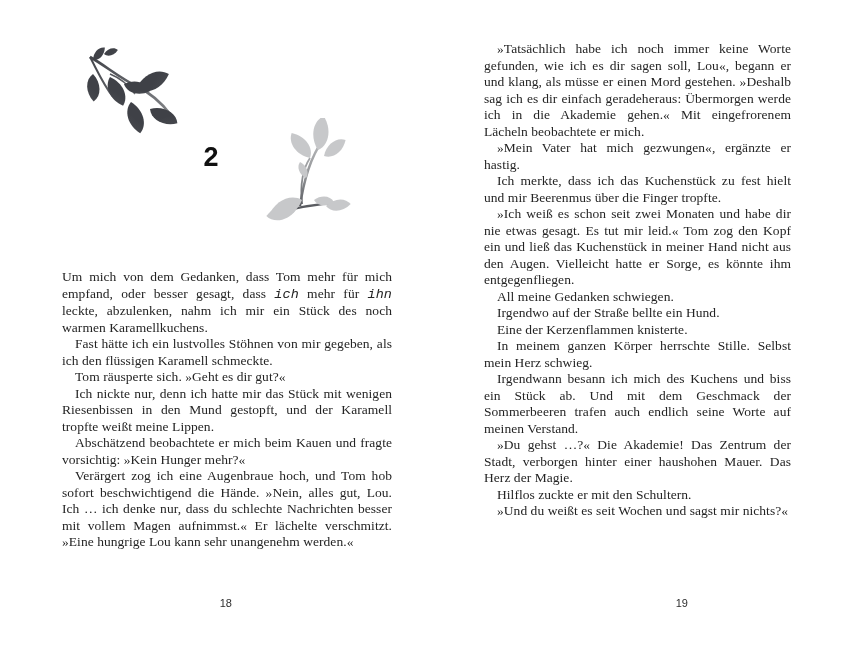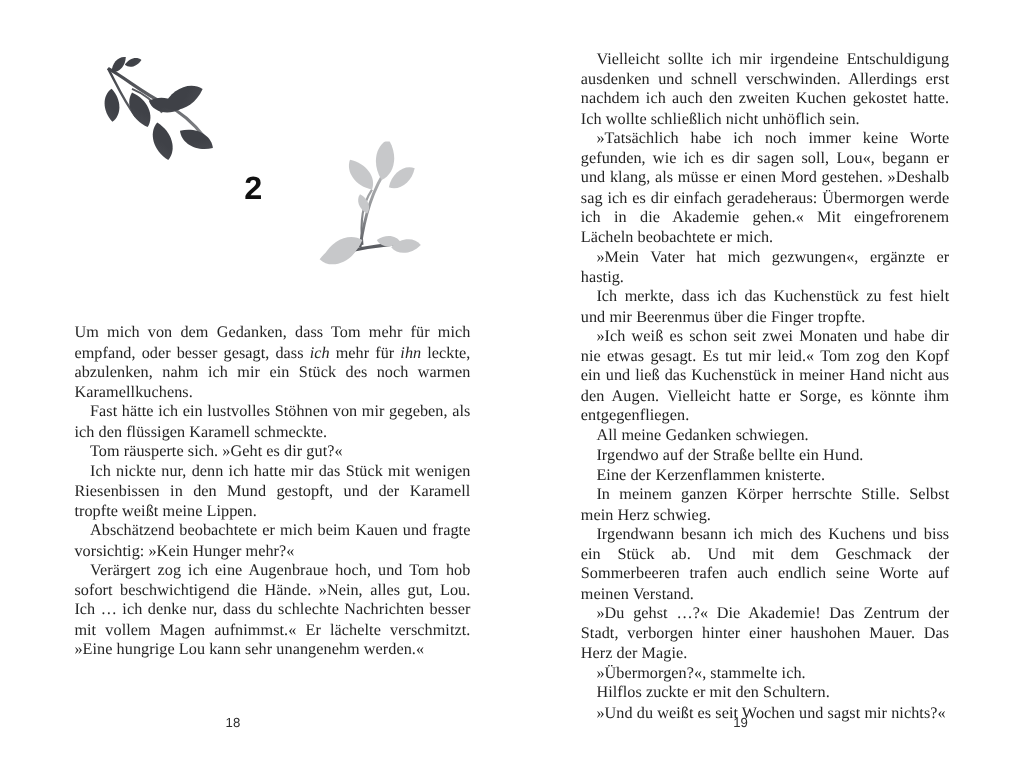--- a/index.html
+++ b/index.html
@@ -44,33 +44,33 @@
     margin: 0;
     font-size: 13.5px;
     line-height: 16.5px;
     text-align: justify;
     text-indent: 13px;
     letter-spacing: 0.05px;
     hyphens: auto;
     -webkit-hyphens: auto;
   }
   .para.noindent { text-indent: 0; }
-  .para em { font-style: italic; }
+  .para em { font-style: italic; font-family: Liberation Mono, monospace; }
   
   .page-number {
     position: absolute;
     top: 597px;
     width: 44px;
-    text-align: left;
+    text-align: right;
     font-family: "Liberation Sans", sans-serif;
     font-size: 11px;
     color: #2e2e2e;
   }
   .page-number.left  { left: 188px; }
-  .page-number.right { left: 611px; }
+  .page-number.right { left: 644px; }
 </style>
 </head>
 <body>
 
 <div class="spread">
 
   <section>
 
     <svg class="orn orn-a" viewBox="0 0 100 100">
       <defs>
@@ -128,32 +128,30 @@
       <p class="para">Ich nickte nur, denn ich hatte mir das Stück mit wenigen Riesenbissen in den Mund gestopft, und der Karamell tropfte weißt meine Lippen.</p>
       <p class="para">Abschätzend beobachtete er mich beim Kauen und fragte vorsichtig: »Kein Hunger mehr?«</p>
       <p class="para">Verärgert zog ich eine Augenbraue hoch, und Tom hob sofort beschwichtigend die Hände. »Nein, alles gut, Lou. Ich … ich denke nur, dass du schlechte Nachrichten besser mit vollem Magen aufnimmst.« Er lächelte verschmitzt. »Eine hungrige Lou kann sehr unangenehm werden.«</p>
     </div>
 
     <div class="page-number left">18</div>
   </section>
 
   <section>
     <div class="text-block right">
-      <p class="para">Vielleicht sollte ich mir irgendeine Entschuldigung ausdenken und schnell verschwinden. Allerdings erst nachdem ich auch den zweiten Kuchen gekostet hatte. Ich wollte schließlich nicht unhöflich sein.</p>
       <p class="para">»Tatsächlich habe ich noch immer keine Worte gefunden, wie ich es dir sagen soll, Lou«, begann er und klang, als müsse er einen Mord gestehen. »Deshalb sag ich es dir einfach geradeheraus: Übermorgen werde ich in die Akademie gehen.« Mit eingefrorenem Lächeln beobachtete er mich.</p>
       <p class="para">»Mein Vater hat mich gezwungen«, ergänzte er hastig.</p>
       <p class="para">Ich merkte, dass ich das Kuchenstück zu fest hielt und mir Beerenmus über die Finger tropfte.</p>
       <p class="para">»Ich weiß es schon seit zwei Monaten und habe dir nie etwas gesagt. Es tut mir leid.« Tom zog den Kopf ein und ließ das Kuchenstück in meiner Hand nicht aus den Augen. Vielleicht hatte er Sorge, es könnte ihm entgegenfliegen.</p>
       <p class="para">All meine Gedanken schwiegen.</p>
       <p class="para">Irgendwo auf der Straße bellte ein Hund.</p>
       <p class="para">Eine der Kerzenflammen knisterte.</p>
       <p class="para">In meinem ganzen Körper herrschte Stille. Selbst mein Herz schwieg.</p>
       <p class="para">Irgendwann besann ich mich des Kuchens und biss ein Stück ab. Und mit dem Geschmack der Sommerbeeren trafen auch endlich seine Worte auf meinen Verstand.</p>
       <p class="para">»Du gehst …?« Die Akademie! Das Zentrum der Stadt, verborgen hinter einer haushohen Mauer. Das Herz der Magie.</p>
-      <p class="para">»Übermorgen?«, stammelte ich.</p>
       <p class="para">Hilflos zuckte er mit den Schultern.</p>
       <p class="para">»Und du weißt es seit Wochen und sagst mir nichts?«</p>
 
     </div>
 
     <div class="page-number right">19</div>
   </section>
 
 </div>
 

